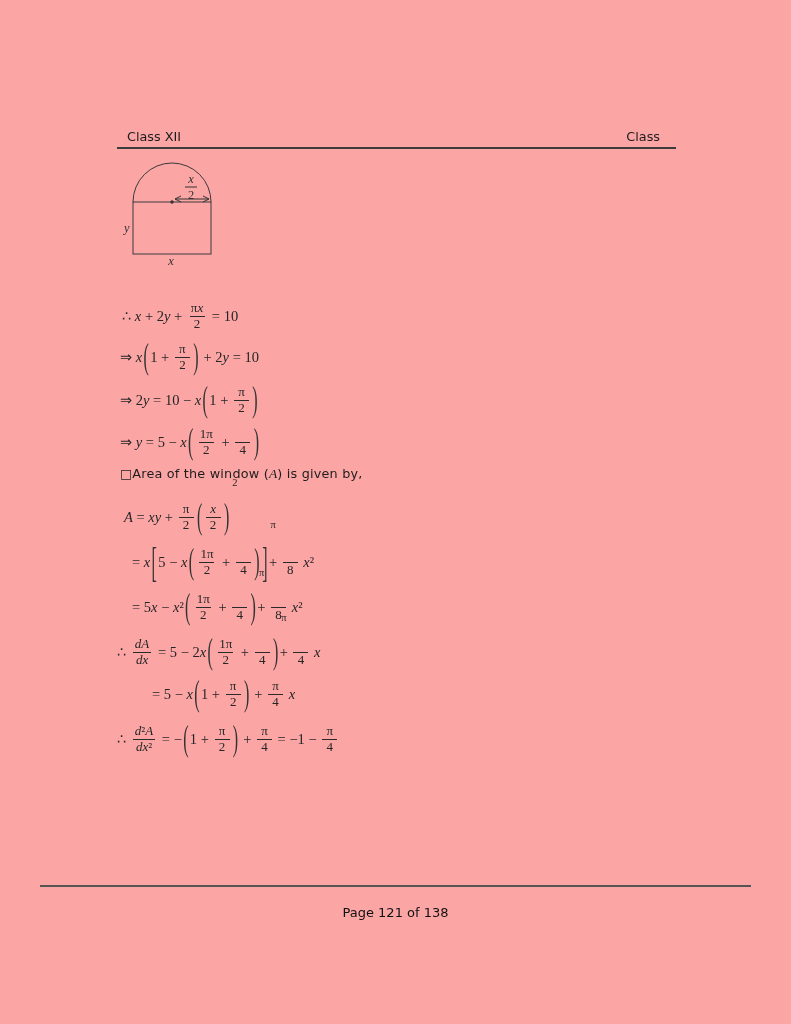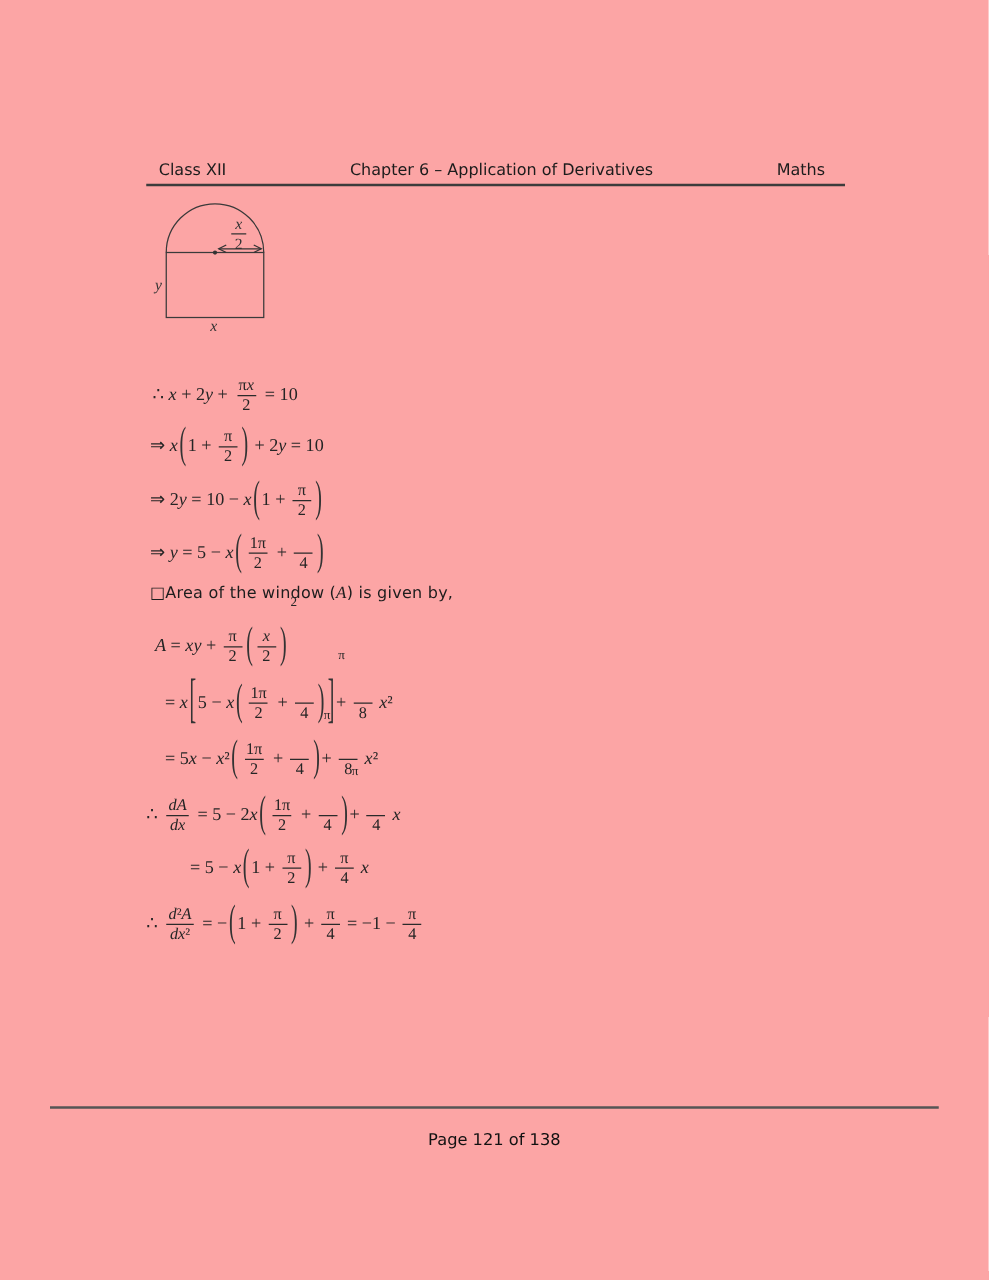--- a/index.html
+++ b/index.html
@@ -37,22 +37,21 @@
   .page-number{position:absolute;left:0;top:905px;width:100%;text-align:center;
                font-size:13px;font-weight:normal;color:#111;}
 </style>
 </head>
 <body>
 
 <div class="page">
 
   <div class="header">
     <span>Class XII</span>
-    <span>Chapter 6 – Application of Derivatives</span>
-    <span>Maths</span>
+    <span>Class</span>
   </div>
 
   <div class="figure">
     <svg width="110" height="112" viewBox="0 0 110 112">
       <path d="M 17 44 A 39 39 0 0 1 95 44" fill="none" stroke="#3a3a3a" stroke-width="1"></path>
       <rect x="17" y="44" width="78" height="52" fill="none" stroke="#3a3a3a" stroke-width="1"></rect>
       <circle cx="56" cy="44" r="1.7" fill="#333"></circle>
       <line x1="59" y1="41" x2="93" y2="41" stroke="#333" stroke-width="1"></line>
       <path d="M65,38 L59,41 L65,44" fill="none" stroke="#333" stroke-width="1"></path>
       <path d="M87,38 L93,41 L87,44" fill="none" stroke="#333" stroke-width="1"></path>

